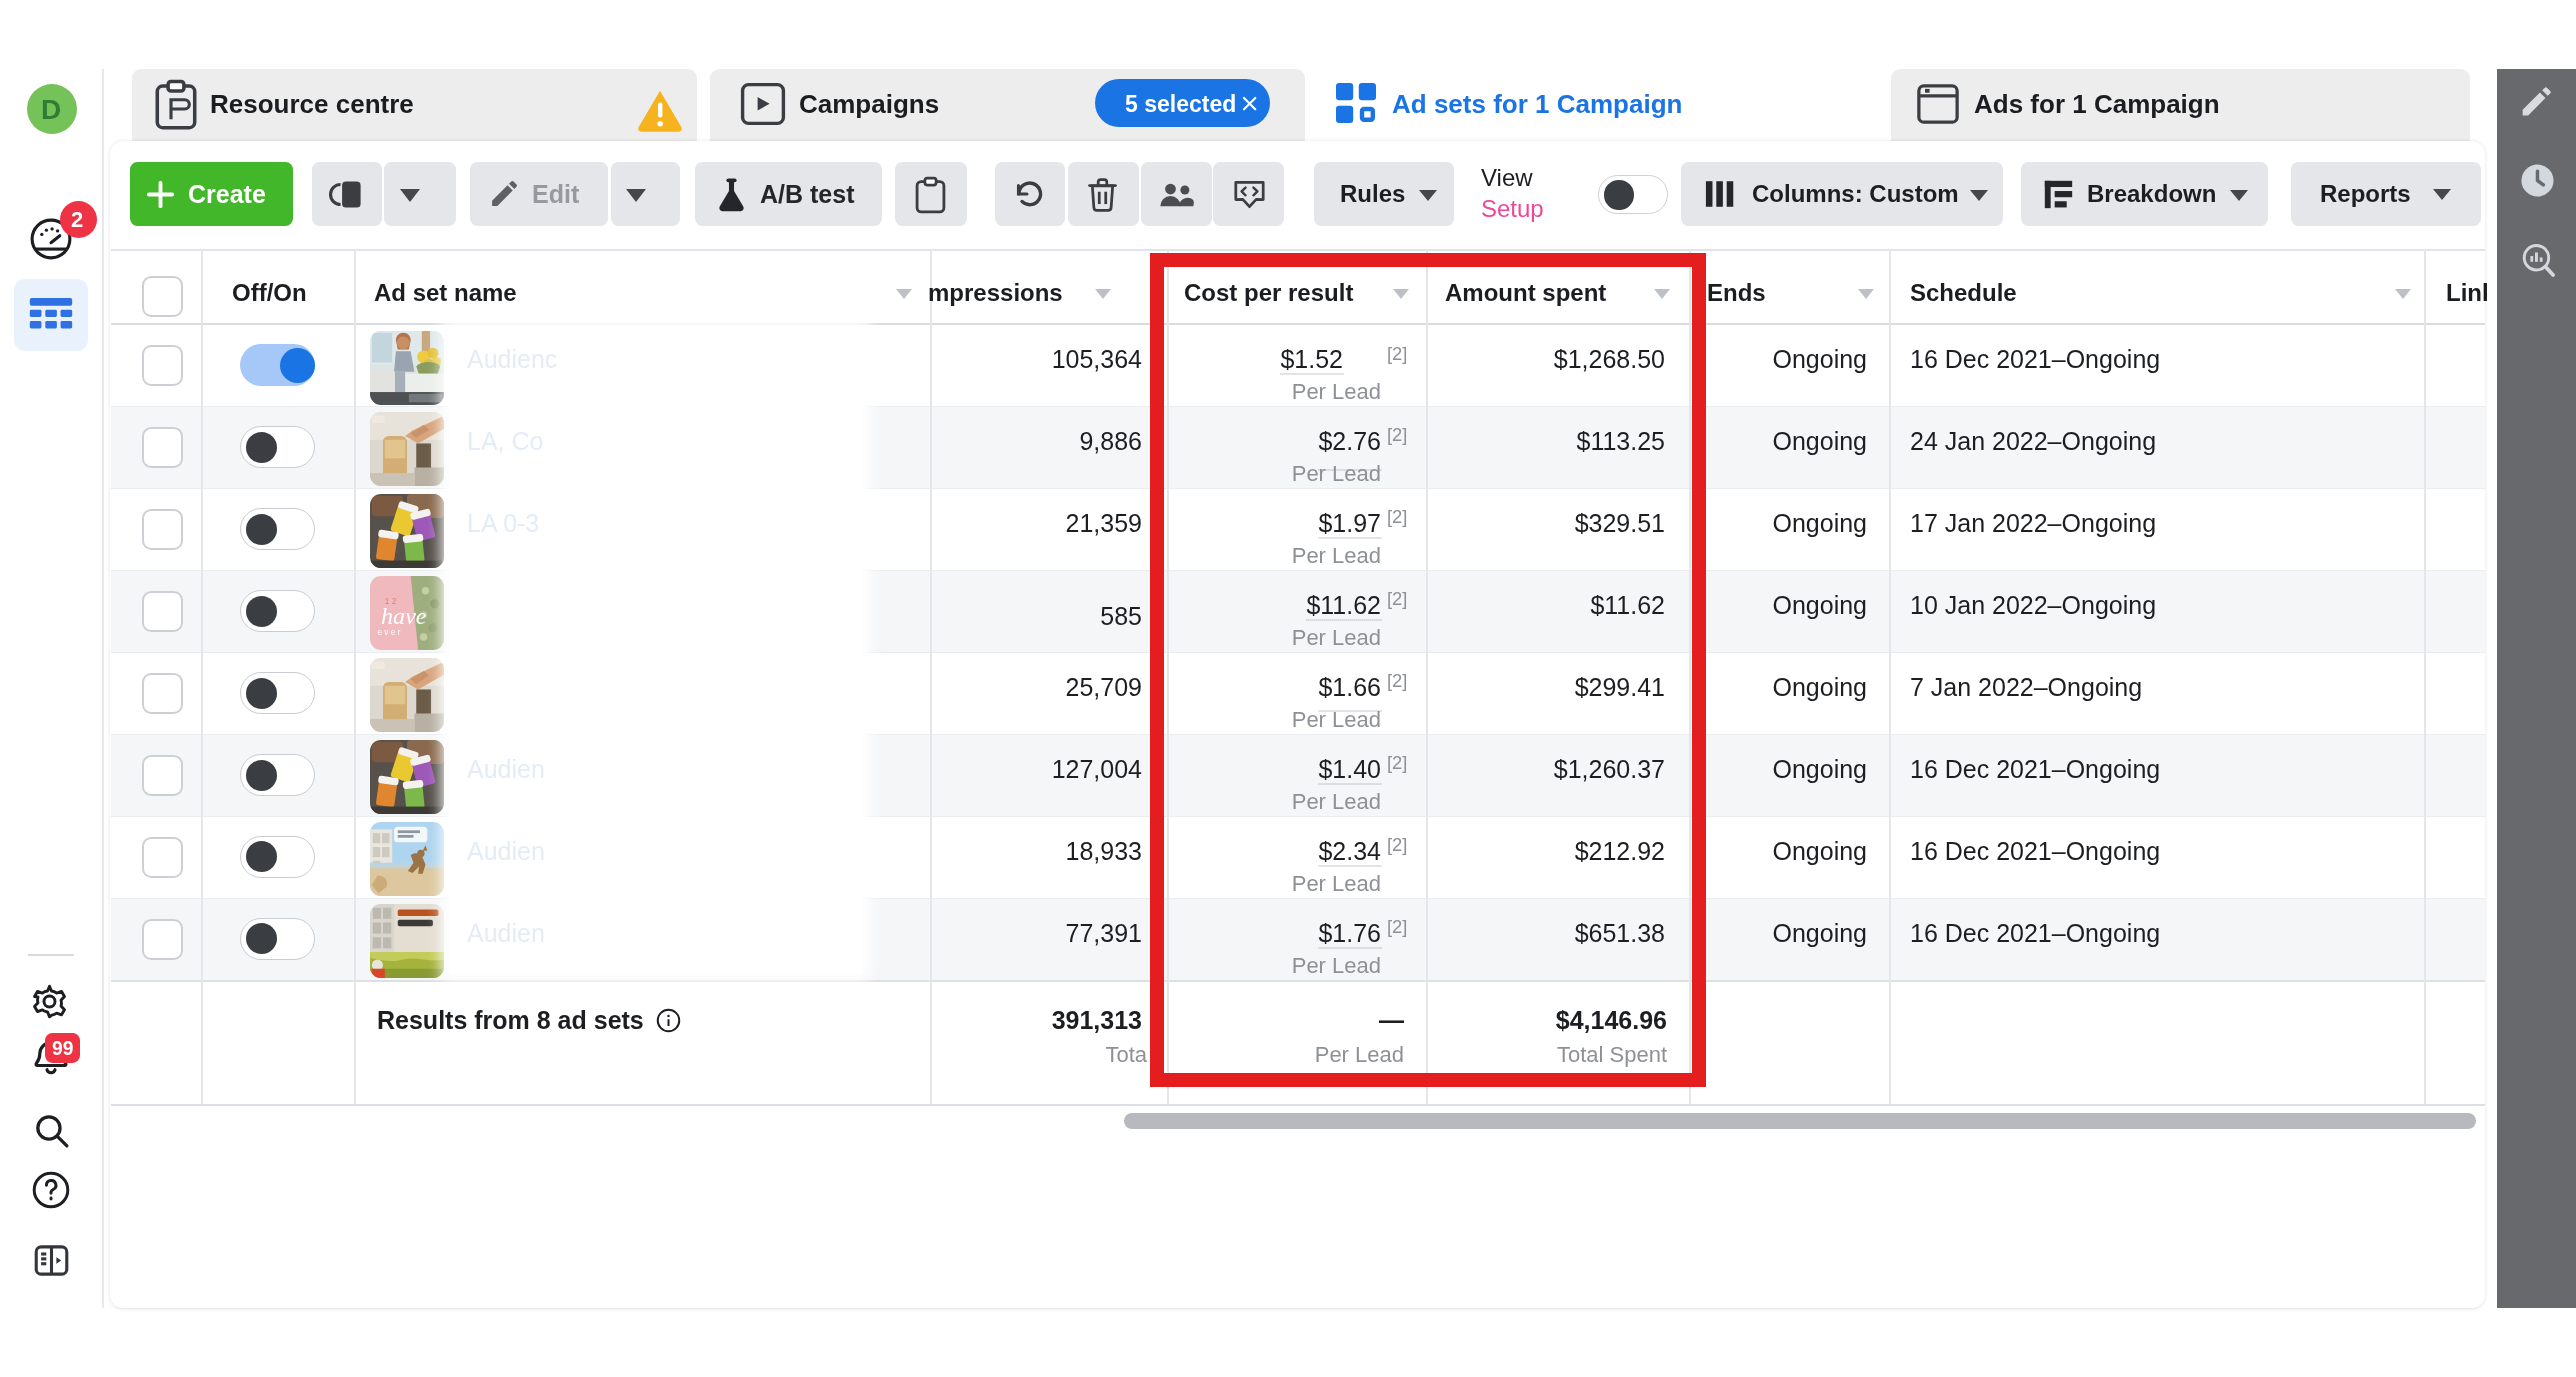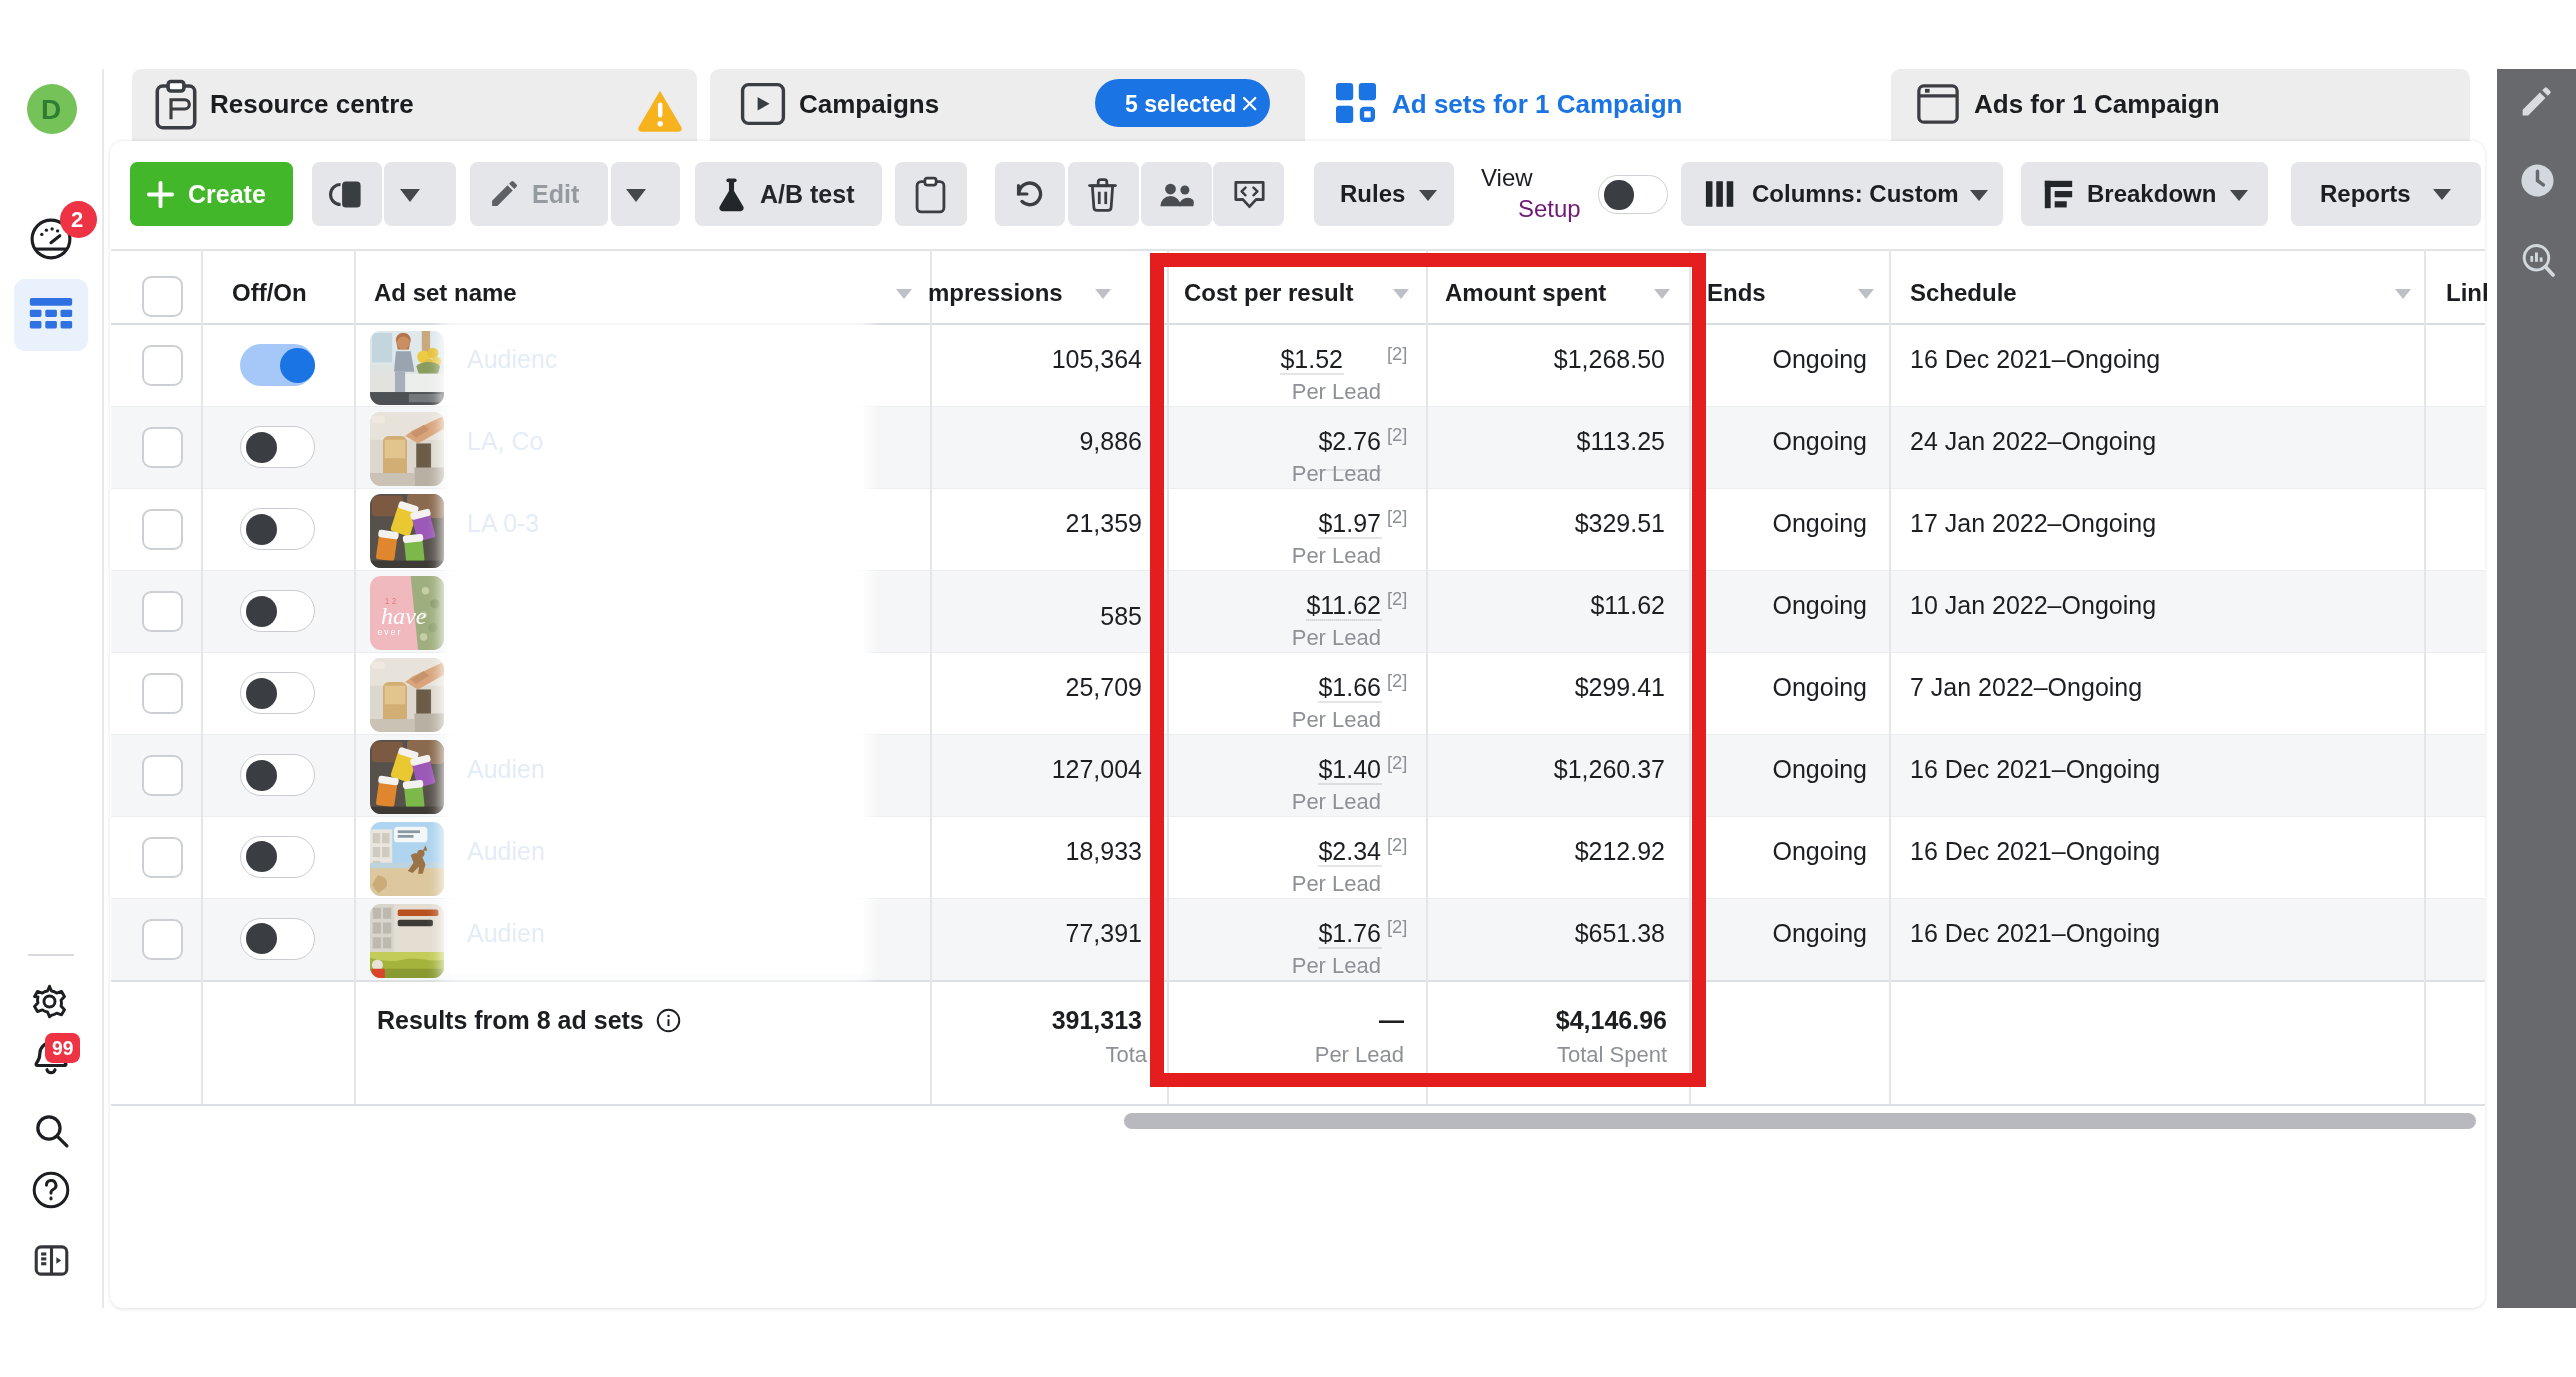--- a/index.html
+++ b/index.html
@@ -187,21 +187,21 @@
 <svg style="position:absolute;left:1231px;top:177px" width="37" height="35" viewBox="0 0 24 23" fill="none" stroke="#3a3d42" stroke-width="1.8" stroke-linecap="round" stroke-linejoin="round">
  <path d="M3 3.6h18v11.2l-4.6-.1-4.4 4.8-4.4-4.8-4.6.1z"></path>
  <path d="M9.4 7l-2.6 2.5 2.6 2.5M14.6 7l2.6 2.5-2.6 2.5" stroke-width="1.6"></path>
 </svg>
 
 <div class="btn" style="left:1314px;width:140px"></div>
 <div class="t btntext" style="left:1340px;top:194px">Rules</div>
 <div class="caret" style="left:1419px;top:190px;border-left-width:9.2px;border-right-width:9.2px;border-top-width:11px"></div>
 
 <div class="t" style="left:1481px;top:178px;font-size:24px;color:#1b1d21">View</div>
-<div class="t" style="left:1518px;top:209px;font-size:24px;color:#701a75">Setup</div>
+<div class="t" style="left:1481px;top:209px;font-size:24px;color:#ec4899">Setup</div>
 <div style="position:absolute;left:1598px;top:175px;width:70px;height:39px;border-radius:19.3px;background:#fff;border:1.8px solid #ced0d4"></div>
 <div style="position:absolute;left:1604px;top:180px;width:29.5px;height:29.5px;border-radius:50%;background:#3a3d42"></div>
 
 <div class="btn" style="left:1681px;width:322px"></div>
 <svg style="position:absolute;left:1705px;top:180px" width="31" height="28" viewBox="0 0 17 15">
  <rect x="0.5" y="0.5" width="3.6" height="14" fill="#23262b"></rect>
         <rect x="6.2" y="0.5" width="3.6" height="14" fill="#23262b"></rect>
         <rect x="11.9" y="0.5" width="3.6" height="14" fill="#23262b"></rect>
 </svg>
 <div class="t btntext" style="left:1752px;top:194px">Columns: Custom</div>
@@ -375,21 +375,21 @@
 <path d="M80 4L46 20l-8 6 14 8 28-16z" fill="#d8a47c"></path>
 <path d="M58 14l-14 9 6 5 14-9z" fill="#c8936b"></path>
 <rect x="14" y="26" width="26" height="48" rx="6" fill="#d3ae74"></rect>
 <rect x="16" y="30" width="22" height="20" fill="#e2c48e"></rect>
 <rect x="50" y="34" width="16" height="30" fill="#6b5c49"></rect>
 <rect x="48" y="60" width="32" height="20" fill="#b8b0a2"></rect>
 <rect x="0" y="66" width="48" height="14" fill="#c9c2b5"></rect>
 <rect x="2" y="4" width="14" height="8" rx="2" fill="#efe9df"></rect>
 </svg></div>
 <div class="tr data" style="left:1142px;top:687px">25,709</div>
-<div class="tr data" style="left:1381px;top:687px"><span style="border-bottom:1.8px dotted #909499;padding-bottom:1px">$1.66</span></div>
+<div class="tr data" style="left:1381px;top:687px"><span style="border-bottom:1.8px dotted #909499;padding-bottom:10px">$1.66</span></div>
 <div class="t" style="left:1387px;top:681px;font-size:18.4px;color:#8d9196">[2]</div>
 <div class="tr sub" style="left:1381px;top:720px">Per Lead</div>
 <div class="tr data" style="left:1665px;top:687px">$299.41</div>
 <div class="tr data" style="left:1867px;top:687px">Ongoing</div>
 <div class="t data" style="left:1910px;top:687px">7 Jan 2022–Ongoing</div>
 <div class="cb" style="left:142px;top:755px"></div>
 <div style="position:absolute;left:240px;top:754px;width:75px;height:42px;border-radius:21px;background:#fff;border:1.8px solid #c9ccd1"></div>
 <div style="position:absolute;left:246px;top:760px;width:31px;height:31px;border-radius:50%;background:#3a3d42"></div>
 <div id="thumb6" style="position:absolute;left:370px;top:740px;width:74px;height:74px;border-radius:11px;overflow:hidden"><svg width="74" height="74" viewBox="0 0 80 80">
 <rect width="80" height="80" fill="#57514b"></rect>

